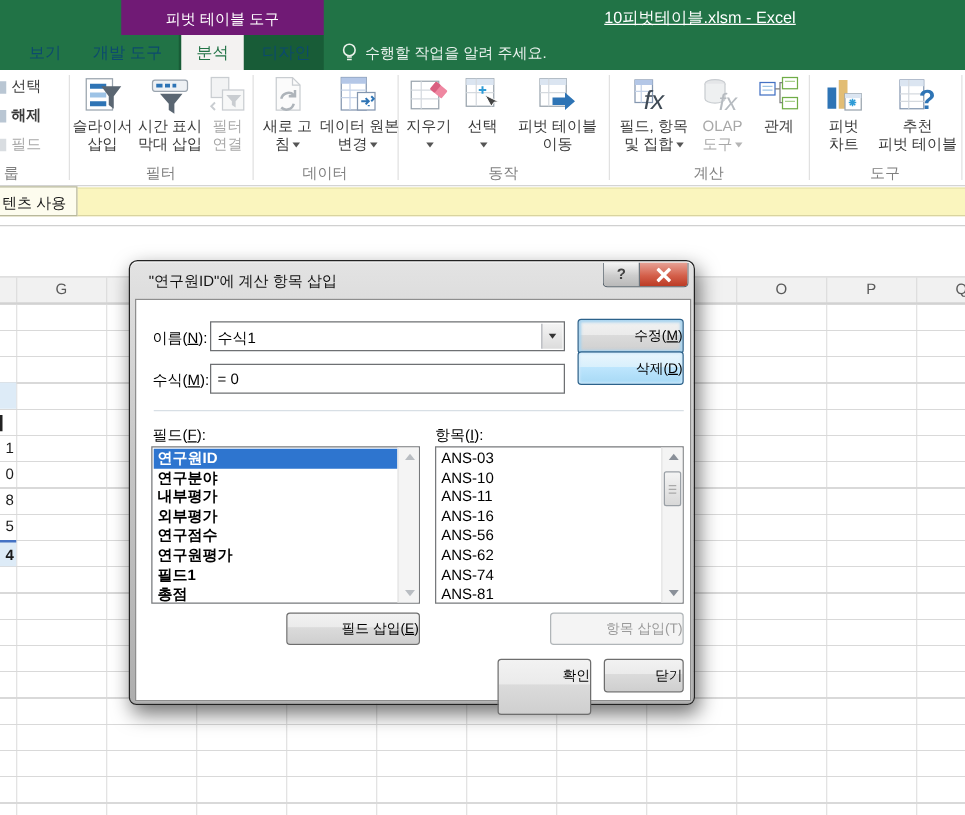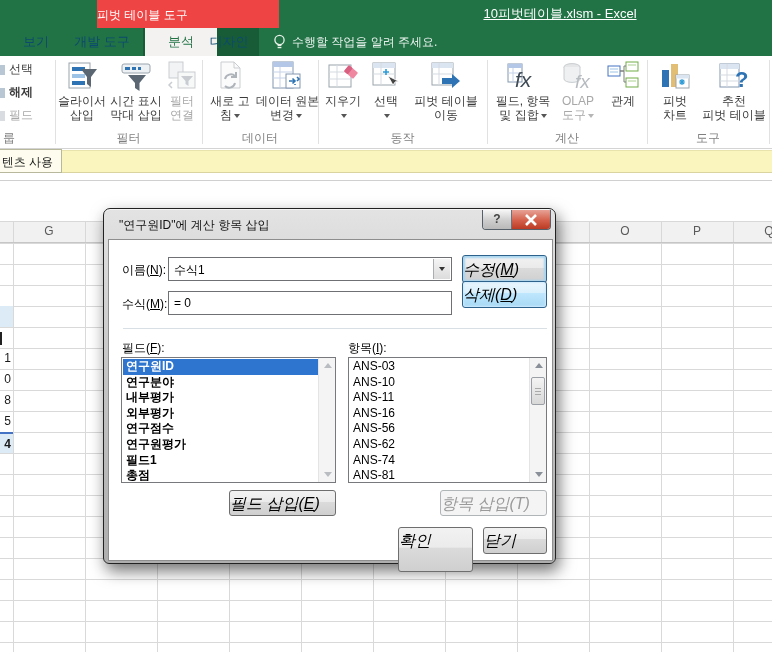--- a/index.html
+++ b/index.html
@@ -1,22 +1,22 @@
 <!DOCTYPE html>
 <html><head>
 <meta charset="utf-8">
 <style>
   html,body{margin:0;padding:0;background:#fff;}
   *{box-sizing:border-box;font-family:"Liberation Sans",sans-serif;}
   #stage{position:relative;width:772px;height:652px;overflow:hidden;background:#fff;}
   .abs{position:absolute;}
   
   .titlebar{left:0;top:0;width:772px;height:28px;background:#217346;}
-  .ctxblock-top{left:97px;top:0;width:182px;height:28px;background:#ef4444;color:#fff;
-    font-size:12px;text-align:left;line-height:30px;}
+  .ctxblock-top{left:97px;top:0;width:162px;height:28px;background:#701a75;color:#fff;
+    font-size:12px;text-align:center;line-height:30px;}
   .wintitle{left:430px;top:0;width:260px;height:28px;color:#fff;font-size:13px;line-height:28px;text-align:center;text-decoration:underline;}
   .tabrow{left:0;top:28px;width:772px;height:28px;background:#217346;}
   .ctxblock-tabs{left:143px;top:28px;width:116px;height:28px;background:#185c37;}
   .tab{top:28px;height:28px;color:#0c4a6e;font-size:13px;line-height:28px;text-align:center;}
   .tab.active{background:#f3f2f1;color:#217346;}
   .tellme{color:rgba(255,255,255,.9);font-size:12px;line-height:28px;}
   
   .ribbon{left:0;top:56px;width:772px;height:93px;background:#fff;border-bottom:1px solid #d4d4d4;}
   .gsep{top:60px;width:1px;height:84px;background:#e1e1e1;}
   .glabel{top:131px;height:14px;font-size:12px;color:#7f7f7f;text-align:center;line-height:14px;}
@@ -52,22 +52,22 @@
   .helpbtn{width:29px;height:100%;background:linear-gradient(180deg,#f6f6f6,#cdcdcd 55%,#b9b9b9);
     color:#444;font-weight:bold;font-size:12px;text-align:center;line-height:19px;border-right:1px solid #6b747c;}
   .closebtn{width:38px;height:100%;background:linear-gradient(180deg,#e7a296,#d4604b 55%,#bb3a24);position:relative;}
   .client{position:absolute;left:4px;top:30px;width:445px;height:322px;background:#fff;border:1px solid #8e8e8e;}
   .lbl{position:absolute;font-size:12px;color:#000;white-space:nowrap;}
   .key{text-decoration:underline;}
   .inputbox{position:absolute;background:#fff;border:1px solid #6e7073;font-size:12px;color:#000;padding:4px 4px 0 5px;}
   .comboarrow{position:absolute;right:1px;top:1px;width:17px;height:20px;background:linear-gradient(180deg,#f4f4f4,#dcdcdc);
     border-left:1px solid #abadb3;}
   .comboarrow .tri{position:absolute;left:5px;top:8px;margin:0;border-top-color:#333;}
-  .w7btn{position:absolute;border:1px solid #6e6e6e;border-radius:3px;font-size:16px;color:#000;text-align:left;
-    background:linear-gradient(180deg,#f2f2f2,#ebebeb 45%,#dbdbdb 46%,#cfcfcf);font-style:italic;}
+  .w7btn{position:absolute;border:1px solid #6e6e6e;border-radius:3px;font-size:11px;color:#000;text-align:right;
+    background:linear-gradient(180deg,#f2f2f2,#ebebeb 45%,#dbdbdb 46%,#cfcfcf);}
   .w7btn.focus{border-color:#2c628b;box-shadow:inset 0 0 2px 2px #a9d4ef;}
   .w7btn.blue{border-color:#2c628b;background:linear-gradient(180deg,#eaf6fd,#d9f0fc 45%,#bee6fd 46%,#a7d9f5);box-shadow:inset 0 0 2px 1px #cfeafc;}
   .w7btn.disabled{border-color:#b0b5b8;background:#f4f4f4;color:#9a9a9a;box-shadow:none;}
   .listbox{position:absolute;background:#fff;border:1px solid #77797c;}
   .listbox ul{margin:0;padding:0;list-style:none;position:absolute;left:1px;top:1px;right:17px;}
   .listbox li{height:15.6px;font-size:12px;line-height:15.5px;padding-left:3px;color:#000;white-space:nowrap;overflow:hidden;}
   .listbox li.sel{background:#2e75cf;color:#fff;}
   .vscroll{position:absolute;right:0;top:0;width:17px;height:100%;background:#f4f4f4;border-left:1px solid #e4e4e4;}
   .sarrow{position:absolute;left:5px;width:0;height:0;border-left:4px solid transparent;border-right:4px solid transparent;}
   .sarrow.up{top:5px;border-bottom:5px solid #8a9099;}
@@ -87,21 +87,21 @@
 <div id="stage">
 
   <div class="abs titlebar"></div>
   <div class="abs ctxblock-top">피벗 테이블 도구</div>
   <div class="abs wintitle">10피벗테이블.xlsm - Excel</div>
 
   <div class="abs tabrow"></div>
   <div class="abs ctxblock-tabs"></div>
   <div class="abs tab" style="left:10px;width:52px;">보기</div>
   <div class="abs tab" style="left:62px;width:80px;">개발 도구</div>
-  <div class="abs tab active" style="left:145px;width:72px;">분석</div>
+  <div class="abs tab active" style="left:145px;width:50px;">분석</div>
   <div class="abs tab" style="left:199px;width:60px;">디자인</div>
   <div class="abs" style="left:272px;top:34px;">
     <svg width="15" height="17" viewBox="0 0 15 17">
         <circle cx="7.5" cy="6" r="4.6" fill="none" stroke="#e8f0e8" stroke-width="1.3"></circle>
         <rect x="5.6" y="11" width="3.8" height="1.2" fill="#e8f0e8"></rect>
         <rect x="5.6" y="13" width="3.8" height="1.2" fill="#e8f0e8"></rect>
       </svg>
   </div>
   <div class="abs tab tellme" style="left:292px;width:170px;text-align:left;">수행할 작업을 알려 주세요.</div>
 

